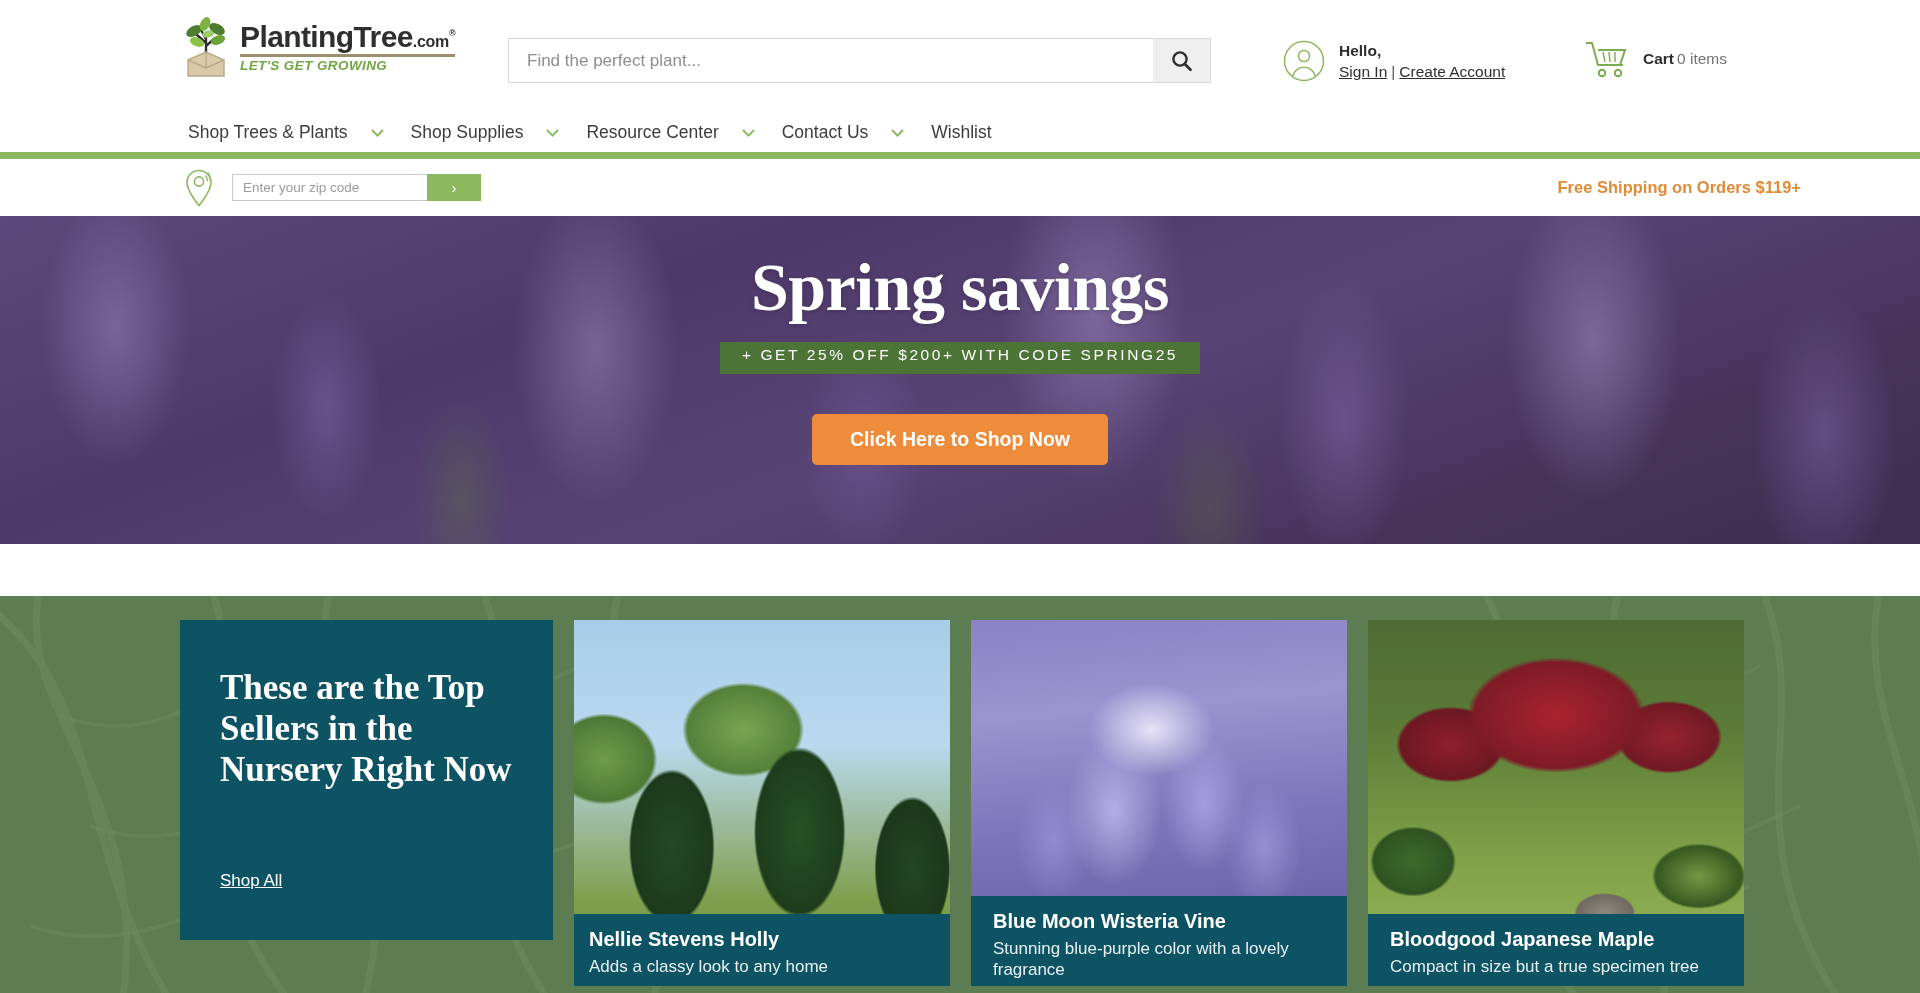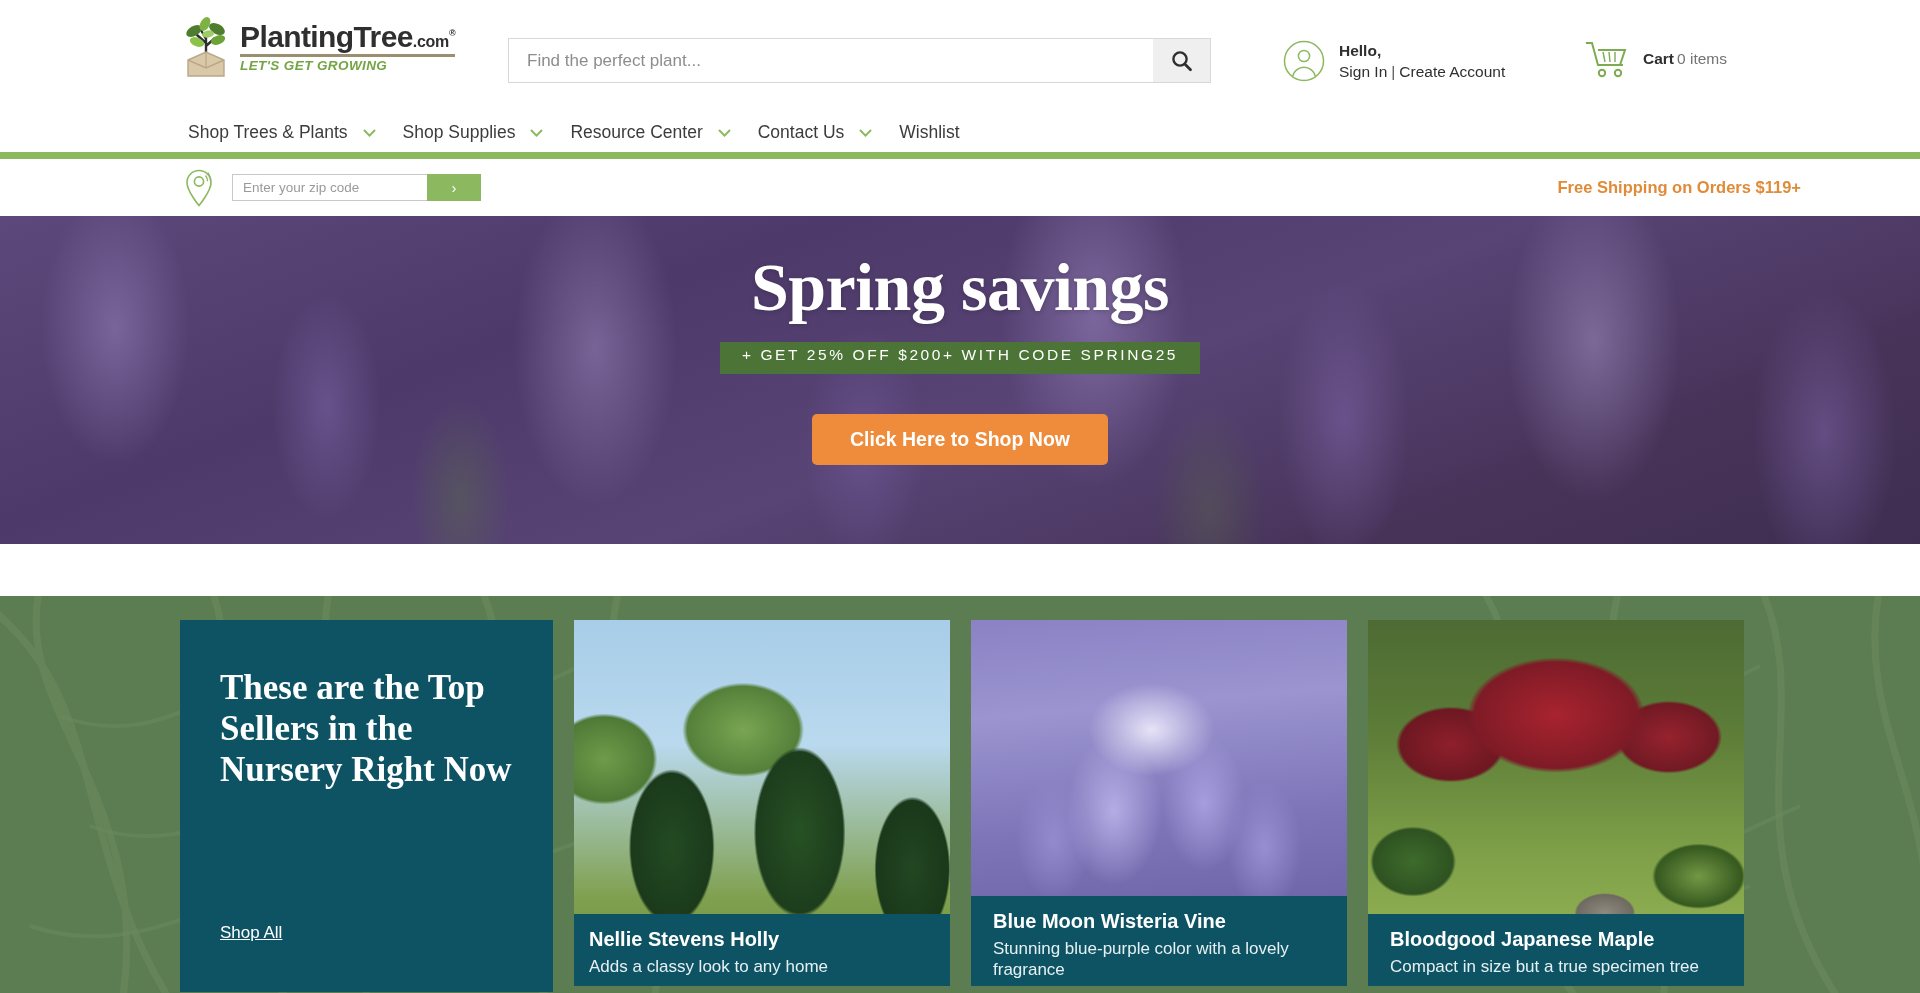--- a/index.html
+++ b/index.html
@@ -86,21 +86,21 @@
     left: 1283px;
     top: 40px;
     display: flex;
     align-items: center;
     gap: 14px;
   }
   .acct-icon { width: 42px; height: 42px; flex: none; }
   .acct-lines { display: flex; flex-direction: column; gap: 3px; }
   .acct-hello { font-size: 15.5px; font-weight: bold; color: #2f2f2f; line-height: 1.1; }
   .acct-links { font-size: 15.5px; color: #2f2f2f; line-height: 1.1; }
-  .acct-links a { color: #2f2f2f; cursor: pointer; }
+  .acct-links a { color: #2f2f2f; text-decoration: underline; cursor: pointer; }
   .acct-sep { padding: 0 4px; color: #555; }
 
   .cart-wrap {
     position: absolute;
     left: 1583px;
     top: 38px;
     display: flex;
     align-items: center;
     gap: 12px;
     cursor: pointer;
@@ -115,21 +115,21 @@
     height: 39px;
     background: #fff;
     display: flex;
     align-items: center;
     padding-left: 188px;
     gap: 27px;
   }
   .nav-item {
     display: flex;
     align-items: center;
-    gap: 15px;
+    gap: 23px;
     font-size: 17.5px;
     color: #3c3c3c;
     cursor: pointer;
     white-space: nowrap;
   }
   .chev { display: inline-block; }
 
   .green-band { height: 7px; background: #8cb860; width: 100%; }
 
   
@@ -262,21 +262,21 @@
   .sellers-inner {
     position: relative;
     z-index: 2;
     padding: 24px 0 0 180px;
     display: flex;
     gap: 21px;
   }
 
   .promo-card {
     width: 373px;
-    height: 372px;
+    height: 320px;
     background: #0d5364;
     padding: 48px 40px 0 40px;
     display: flex;
     flex-direction: column;
     position: relative;
   }
   .promo-title {
     font-family: "Liberation Serif", serif;
     font-size: 35px;
     font-weight: bold;

